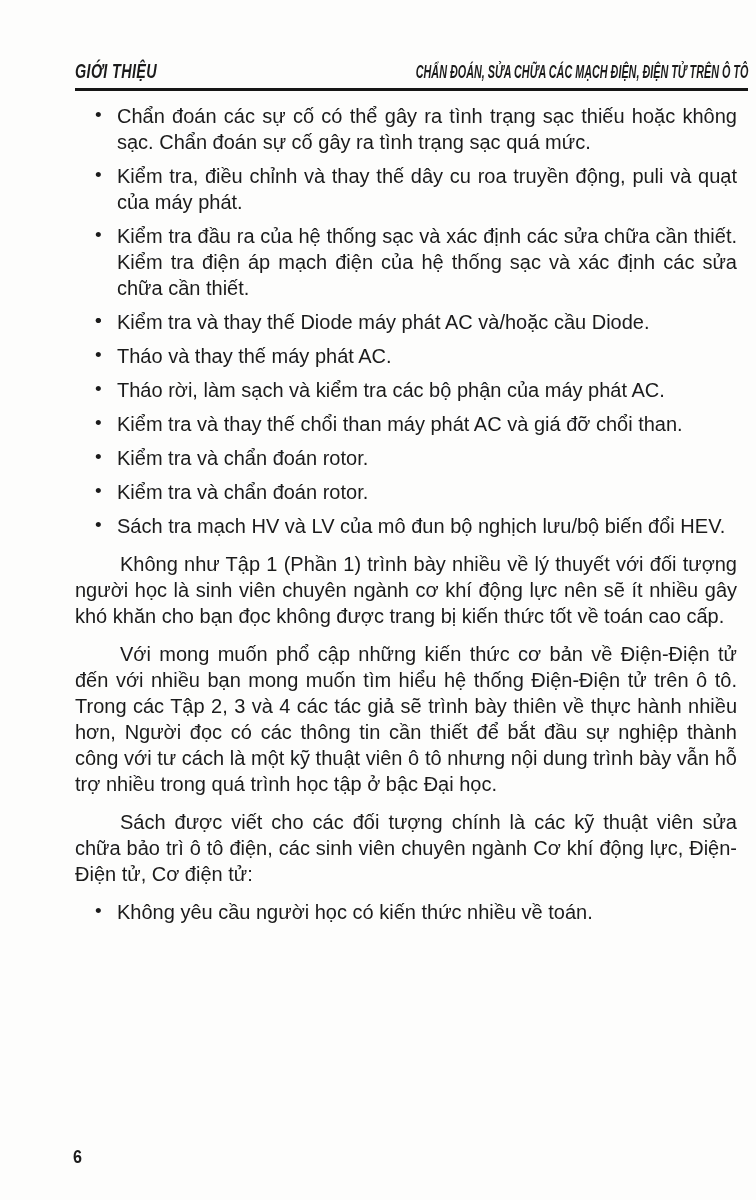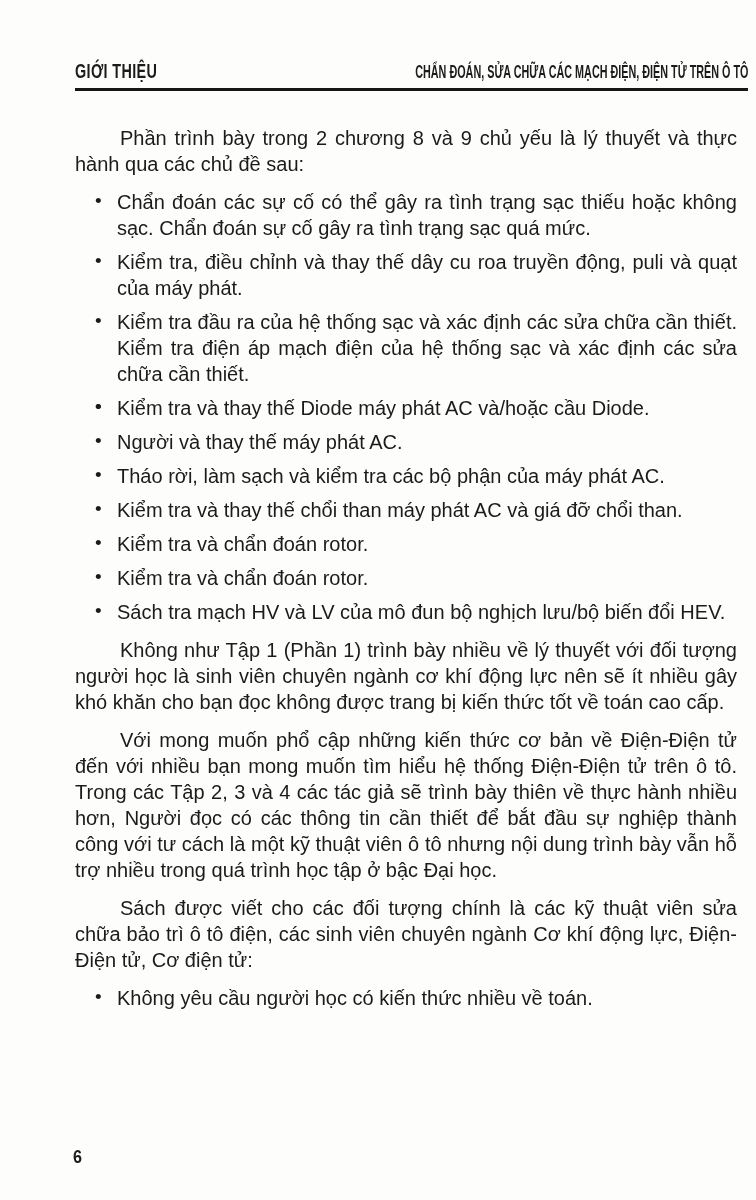--- a/index.html
+++ b/index.html
@@ -15,20 +15,21 @@
     overflow: hidden;
   }
   
   .running-header {
     margin: 60px 8px 12px 75px;
     display: flex;
     justify-content: space-between;
     align-items: flex-end;
     border-bottom: 3px solid #161616;
     padding-bottom: 5px;
+    font-style: italic;
   }
   .hdr-left {
     font-weight: bold;
     font-size: 20px;
     letter-spacing: 0.5px;
     transform: scaleX(0.72);
     transform-origin: left bottom;
     white-space: nowrap;
   }
   .hdr-right {
@@ -82,21 +83,20 @@
 
 <div class="page">
 
   <div class="running-header">
     <span class="hdr-left">GIỚI THIỆU</span>
     <span class="hdr-right">CHẨN ĐOÁN, SỬA CHỮA CÁC MẠCH ĐIỆN, ĐIỆN TỬ TRÊN Ô TÔ</span>
   </div>
 
   <div class="content">
 
-    <p class="intro">Phần trình bày trong 2 chương 8 và 9 chủ yếu là lý thuyết và thực hành qua các chủ đề sau:</p>
 
     <ul class="topics">
       <li>
         <span class="dot">•</span>
         <span>Chẩn đoán các sự cố có thể gây ra tình trạng sạc thiếu hoặc không sạc. Chẩn đoán sự cố gây ra tình trạng sạc quá mức.</span>
       </li>
       <li>
         <span class="dot">•</span>
         <span>Kiểm tra, điều chỉnh và thay thế dây cu roa truyền động, puli và quạt của máy phát.</span>
       </li>
@@ -106,21 +106,21 @@
       </li>
       <li>
         <span class="dot">•</span>
       </li>
       <li>
         <span class="dot">•</span>
         <span>Kiểm tra và thay thế Diode máy phát AC và/hoặc cầu Diode.</span>
       </li>
       <li>
         <span class="dot">•</span>
-        <span>Người và thay thế máy phát AC.</span>
+        <span>Tháo và thay thế máy phát AC.</span>
       </li>
       <li>
         <span class="dot">•</span>
         <span>Tháo rời, làm sạch và kiểm tra các bộ phận của máy phát AC.</span>
       </li>
       <li>
         <span class="dot">•</span>
         <span>Kiểm tra và thay thế chổi than máy phát AC và giá đỡ chổi than.</span>
       </li>
       <li>

